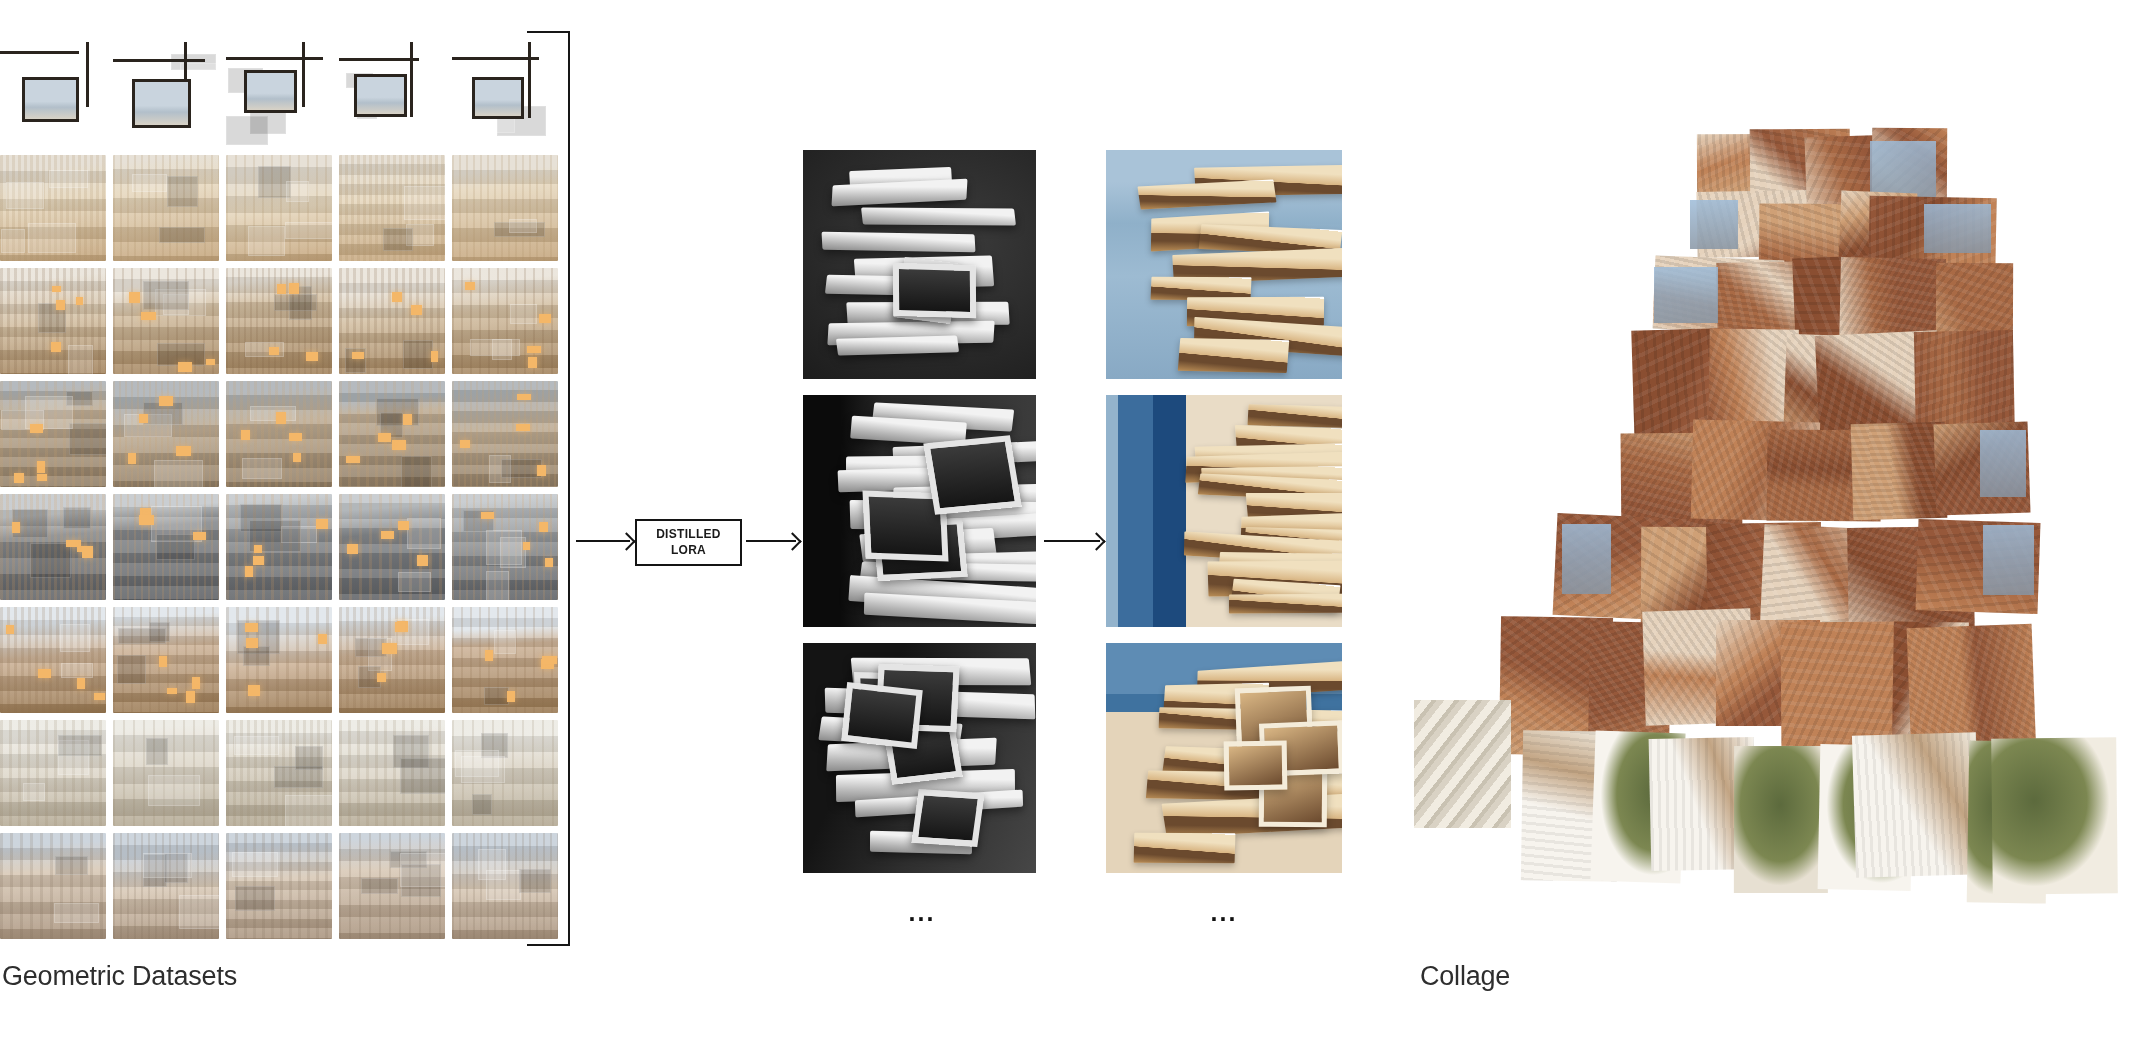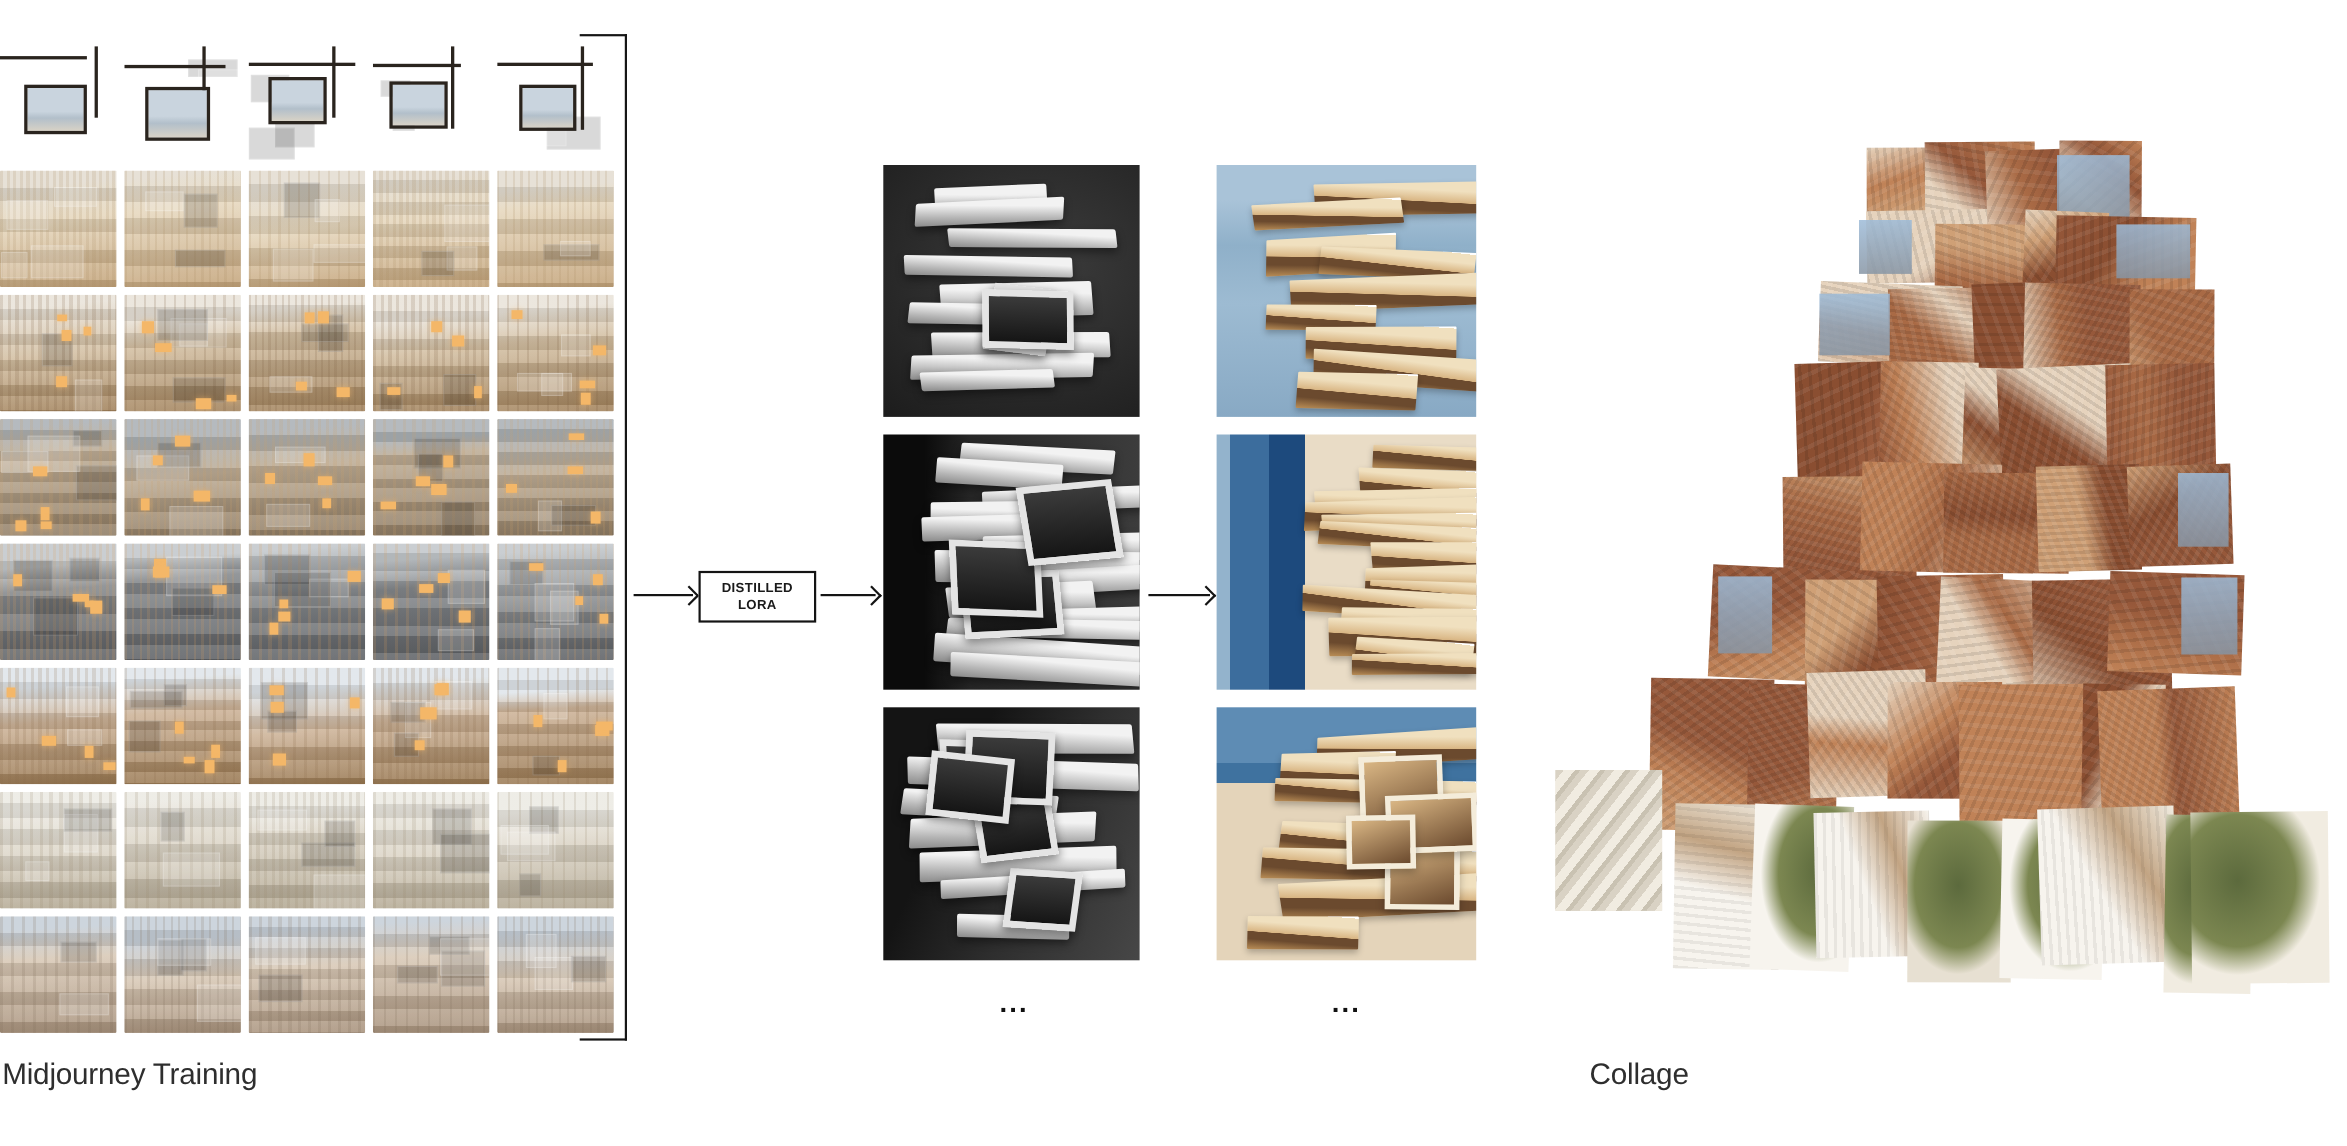--- a/index.html
+++ b/index.html
@@ -499,16 +499,16 @@
       <div class="collage-tile" style="left: 1593px; top: 732px; width: 90px; height: 150px; background: radial-gradient(60% 55% at 68% 40%, rgb(92, 106, 61), rgb(124, 135, 81) 70%, rgb(247, 244, 238)); transform: rotate(2deg);"></div>
       <div class="collage-tile" style="left: 1650px; top: 738px; width: 105px; height: 132px; background: repeating-linear-gradient(90deg, rgba(0, 0, 0, 0.063) 0px, rgba(0, 0, 0, 0.063) 3px, transparent 3px, transparent 8px), linear-gradient(70deg, rgb(247, 244, 238) 0px, rgb(247, 244, 238) 45%, rgb(194, 164, 131) 70%, rgb(247, 244, 238)); transform: rotate(-1.2deg);"></div>
       <div class="collage-tile" style="left: 1734px; top: 746px; width: 94px; height: 147px; background: radial-gradient(60% 55% at 49% 40%, rgb(92, 106, 61), rgb(124, 135, 81) 70%, rgb(231, 224, 210)); transform: rotate(0.1deg);"></div>
       <div class="collage-tile" style="left: 1819px; top: 745px; width: 93px; height: 145px; background: radial-gradient(60% 55% at 68% 40%, rgb(92, 106, 61), rgb(124, 135, 81) 70%, rgb(247, 244, 238)); transform: rotate(1.1deg);"></div>
       <div class="collage-tile" style="left: 1854px; top: 734px; width: 124px; height: 142px; background: repeating-linear-gradient(88deg, rgba(0, 0, 0, 0.063) 0px, rgba(0, 0, 0, 0.063) 3px, transparent 3px, transparent 8px), linear-gradient(60deg, rgb(247, 244, 238) 0px, rgb(247, 244, 238) 45%, rgb(194, 164, 131) 70%, rgb(241, 236, 225)); transform: rotate(-1.7deg);"></div>
       <div class="collage-tile" style="left: 1968px; top: 741px; width: 79px; height: 162px; background: radial-gradient(60% 55% at 35% 40%, rgb(92, 106, 61), rgb(124, 135, 81) 70%, rgb(241, 236, 225)); transform: rotate(0.9deg);"></div>
       <div class="collage-tile" style="left: 1992px; top: 738px; width: 125px; height: 156px; background: radial-gradient(60% 55% at 34% 40%, rgb(92, 106, 61), rgb(124, 135, 81) 70%, rgb(241, 236, 225)); transform: rotate(-0.6deg);"></div>
       <div class="collage-tile" style="left: 1414px; top: 700px; width: 97px; height: 128px; background: repeating-linear-gradient(128deg, rgb(217, 210, 196) 0px, rgb(217, 210, 196) 6px, rgb(241, 236, 225) 6px, rgb(241, 236, 225) 14px, rgb(201, 194, 178) 14px, rgb(201, 194, 178) 18px), linear-gradient(rgb(241, 236, 225), rgb(224, 217, 202));"></div>
     </div>
 
-  <div class="caption" style="left:2px;">Midjourney Training</div>
-  <div class="caption" style="left:1420px;margin-left:25px;">Collage</div>
+  <div class="caption" style="left:2px;">Geometric Datasets</div>
+  <div class="caption" style="left:1420px;">Collage</div>
 
 </div>
 
 </body></html>

